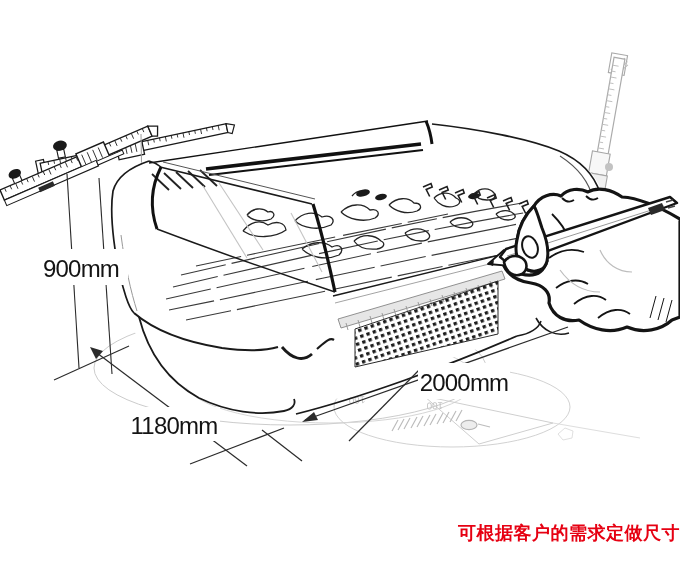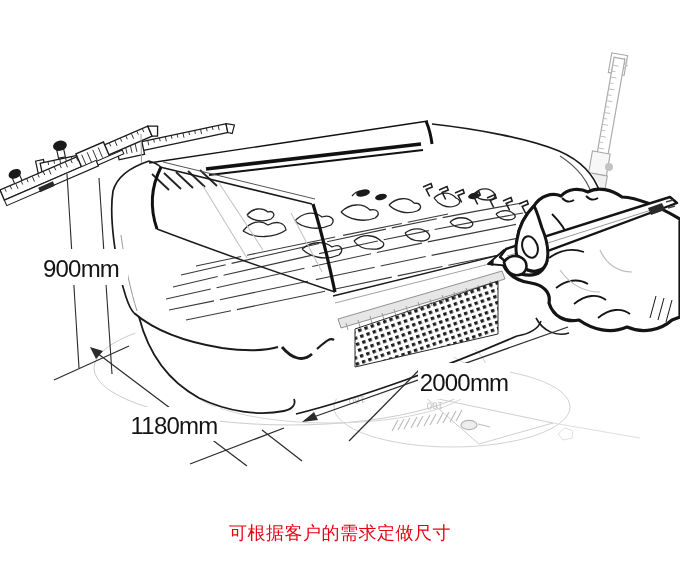--- a/index.html
+++ b/index.html
@@ -7,22 +7,22 @@
     position:relative;width:680px;height:578px;background:#ffffff;overflow:hidden;
     font-family:"Liberation Sans", sans-serif;
   }
   .stage svg{position:absolute;left:0;top:0;}
   .dim-label{
     font-family:"Liberation Sans", sans-serif;
     font-size:24px;letter-spacing:-0.8px;fill:#141414;
   }
   .floor-num{font-family:"Liberation Sans", sans-serif;font-size:10px;fill:#c3c3c3;}
   .caption{
-    position:absolute;left:0;right:0;top:521px;text-align:center;
-    font-size:18px;font-weight:400;color:#e60012;letter-spacing:0.5px;
+    position:absolute;left:0;right:0;top:521px;text-align:right;
+    font-size:18px;font-weight:700;color:#e60012;letter-spacing:0.5px;
   }
 </style>
 </head>
 <body>
 
 <div class="stage">
 <svg width="680" height="578" viewBox="0 0 680 578">
   <defs>
     <pattern id="grilledots" width="6.6" height="6.2" patternUnits="userSpaceOnUse" patternTransform="rotate(-19)">
       <rect x="0" y="0" width="3.4" height="3.2" fill="#1d1d1d"></rect>

